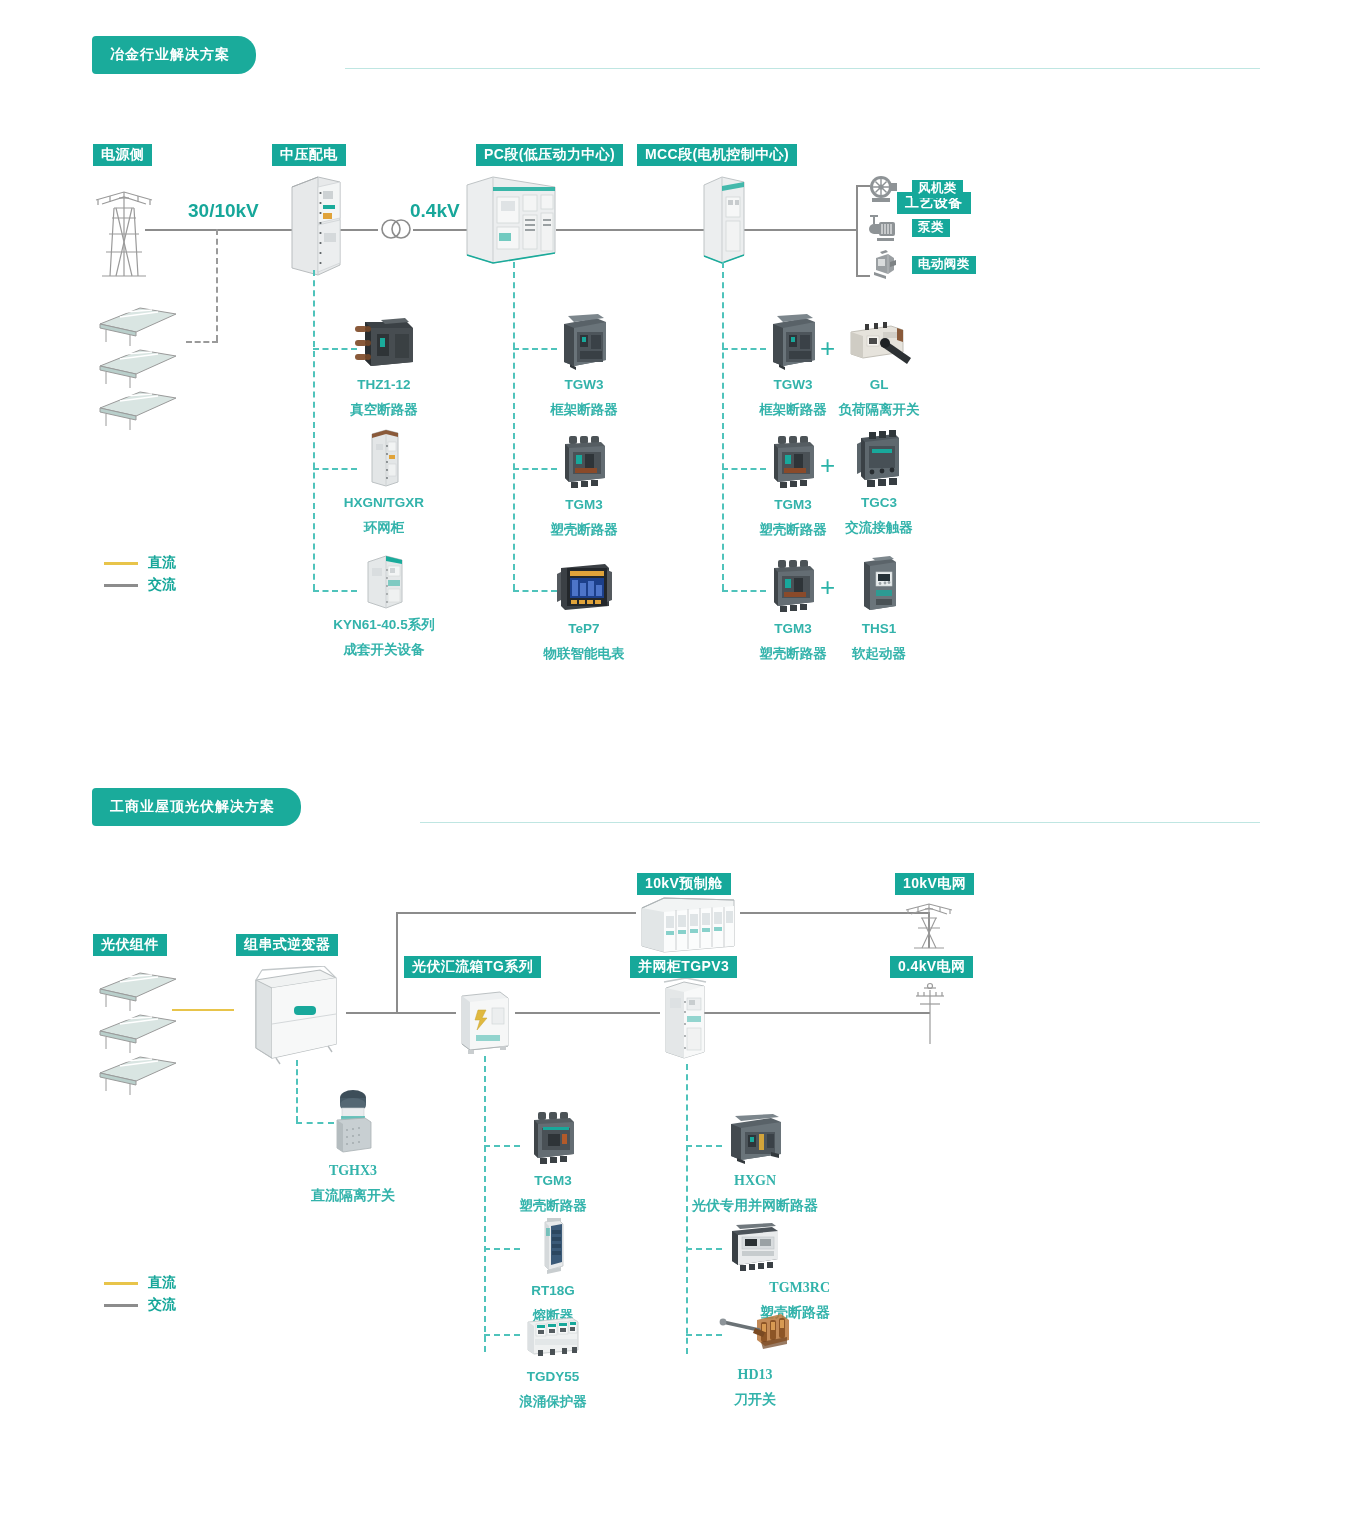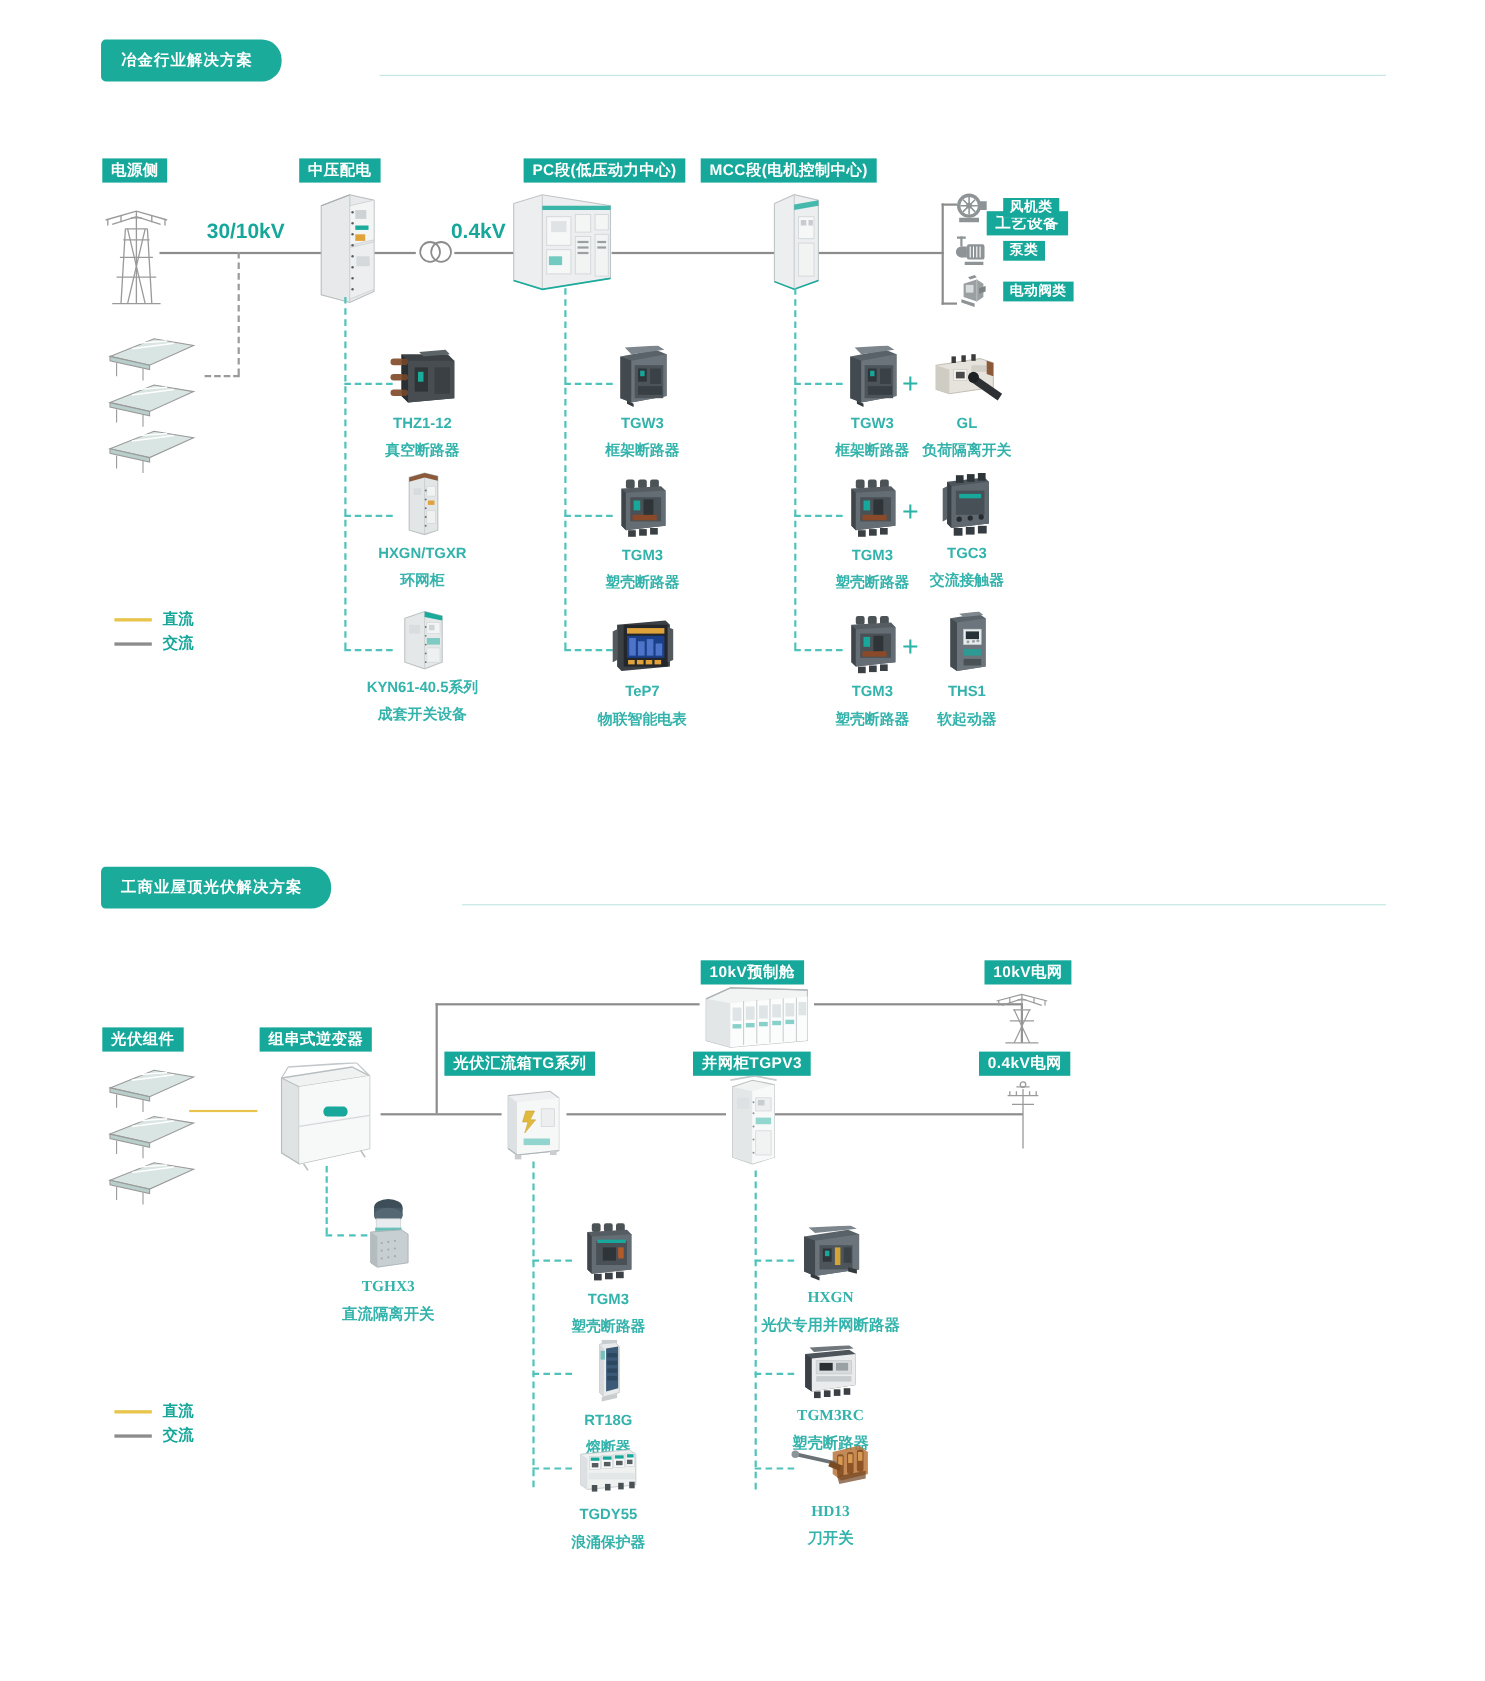--- a/index.html
+++ b/index.html
@@ -824,21 +824,21 @@
       <rect x="44" y="20" width="7" height="14" fill="#3a4147"></rect>
       <path d="M12 2 L50 0 L56 3 L18 7 Z" fill="#7c868c"></path>
       <path d="M14 44 L22 47 L22 50 L14 47 Z" fill="#33393d"></path>
       <path d="M48 38 L56 40 L56 44 L48 42 Z" fill="#33393d"></path>
     </svg>
   </div>
   <div class="cap serif">HXGN</div>
   <div class="cap serif">光伏专用并网断路器</div>
 </div>
 
-<div class="device" style="left:680px; top:1215px;">
+<div class="device" style="left:680px; top:1215px;text-align:right;">
   <div class="img">
     <svg width="58" height="50" viewBox="0 0 58 50">
       <path d="M6 8 L46 4 L52 8 L52 36 L12 42 L6 38 Z" fill="#4d545a"></path>
       <path d="M6 8 L12 12 L12 42 L6 38 Z" fill="#3a4045"></path>
       <path d="M12 12 L52 8 L52 36 L12 42 Z" fill="#e9ebec"></path>
       <rect x="16" y="14" width="32" height="12" fill="#d8dcde" stroke="#bfc4c6" stroke-width=".6"></rect>
       <rect x="19" y="16" width="12" height="7" fill="#2a3033"></rect>
       <rect x="34" y="16" width="11" height="7" fill="#9aa1a4"></rect>
       <rect x="16" y="28" width="32" height="5" fill="#c7ccce"></rect>
       <g fill="#3a4045">

